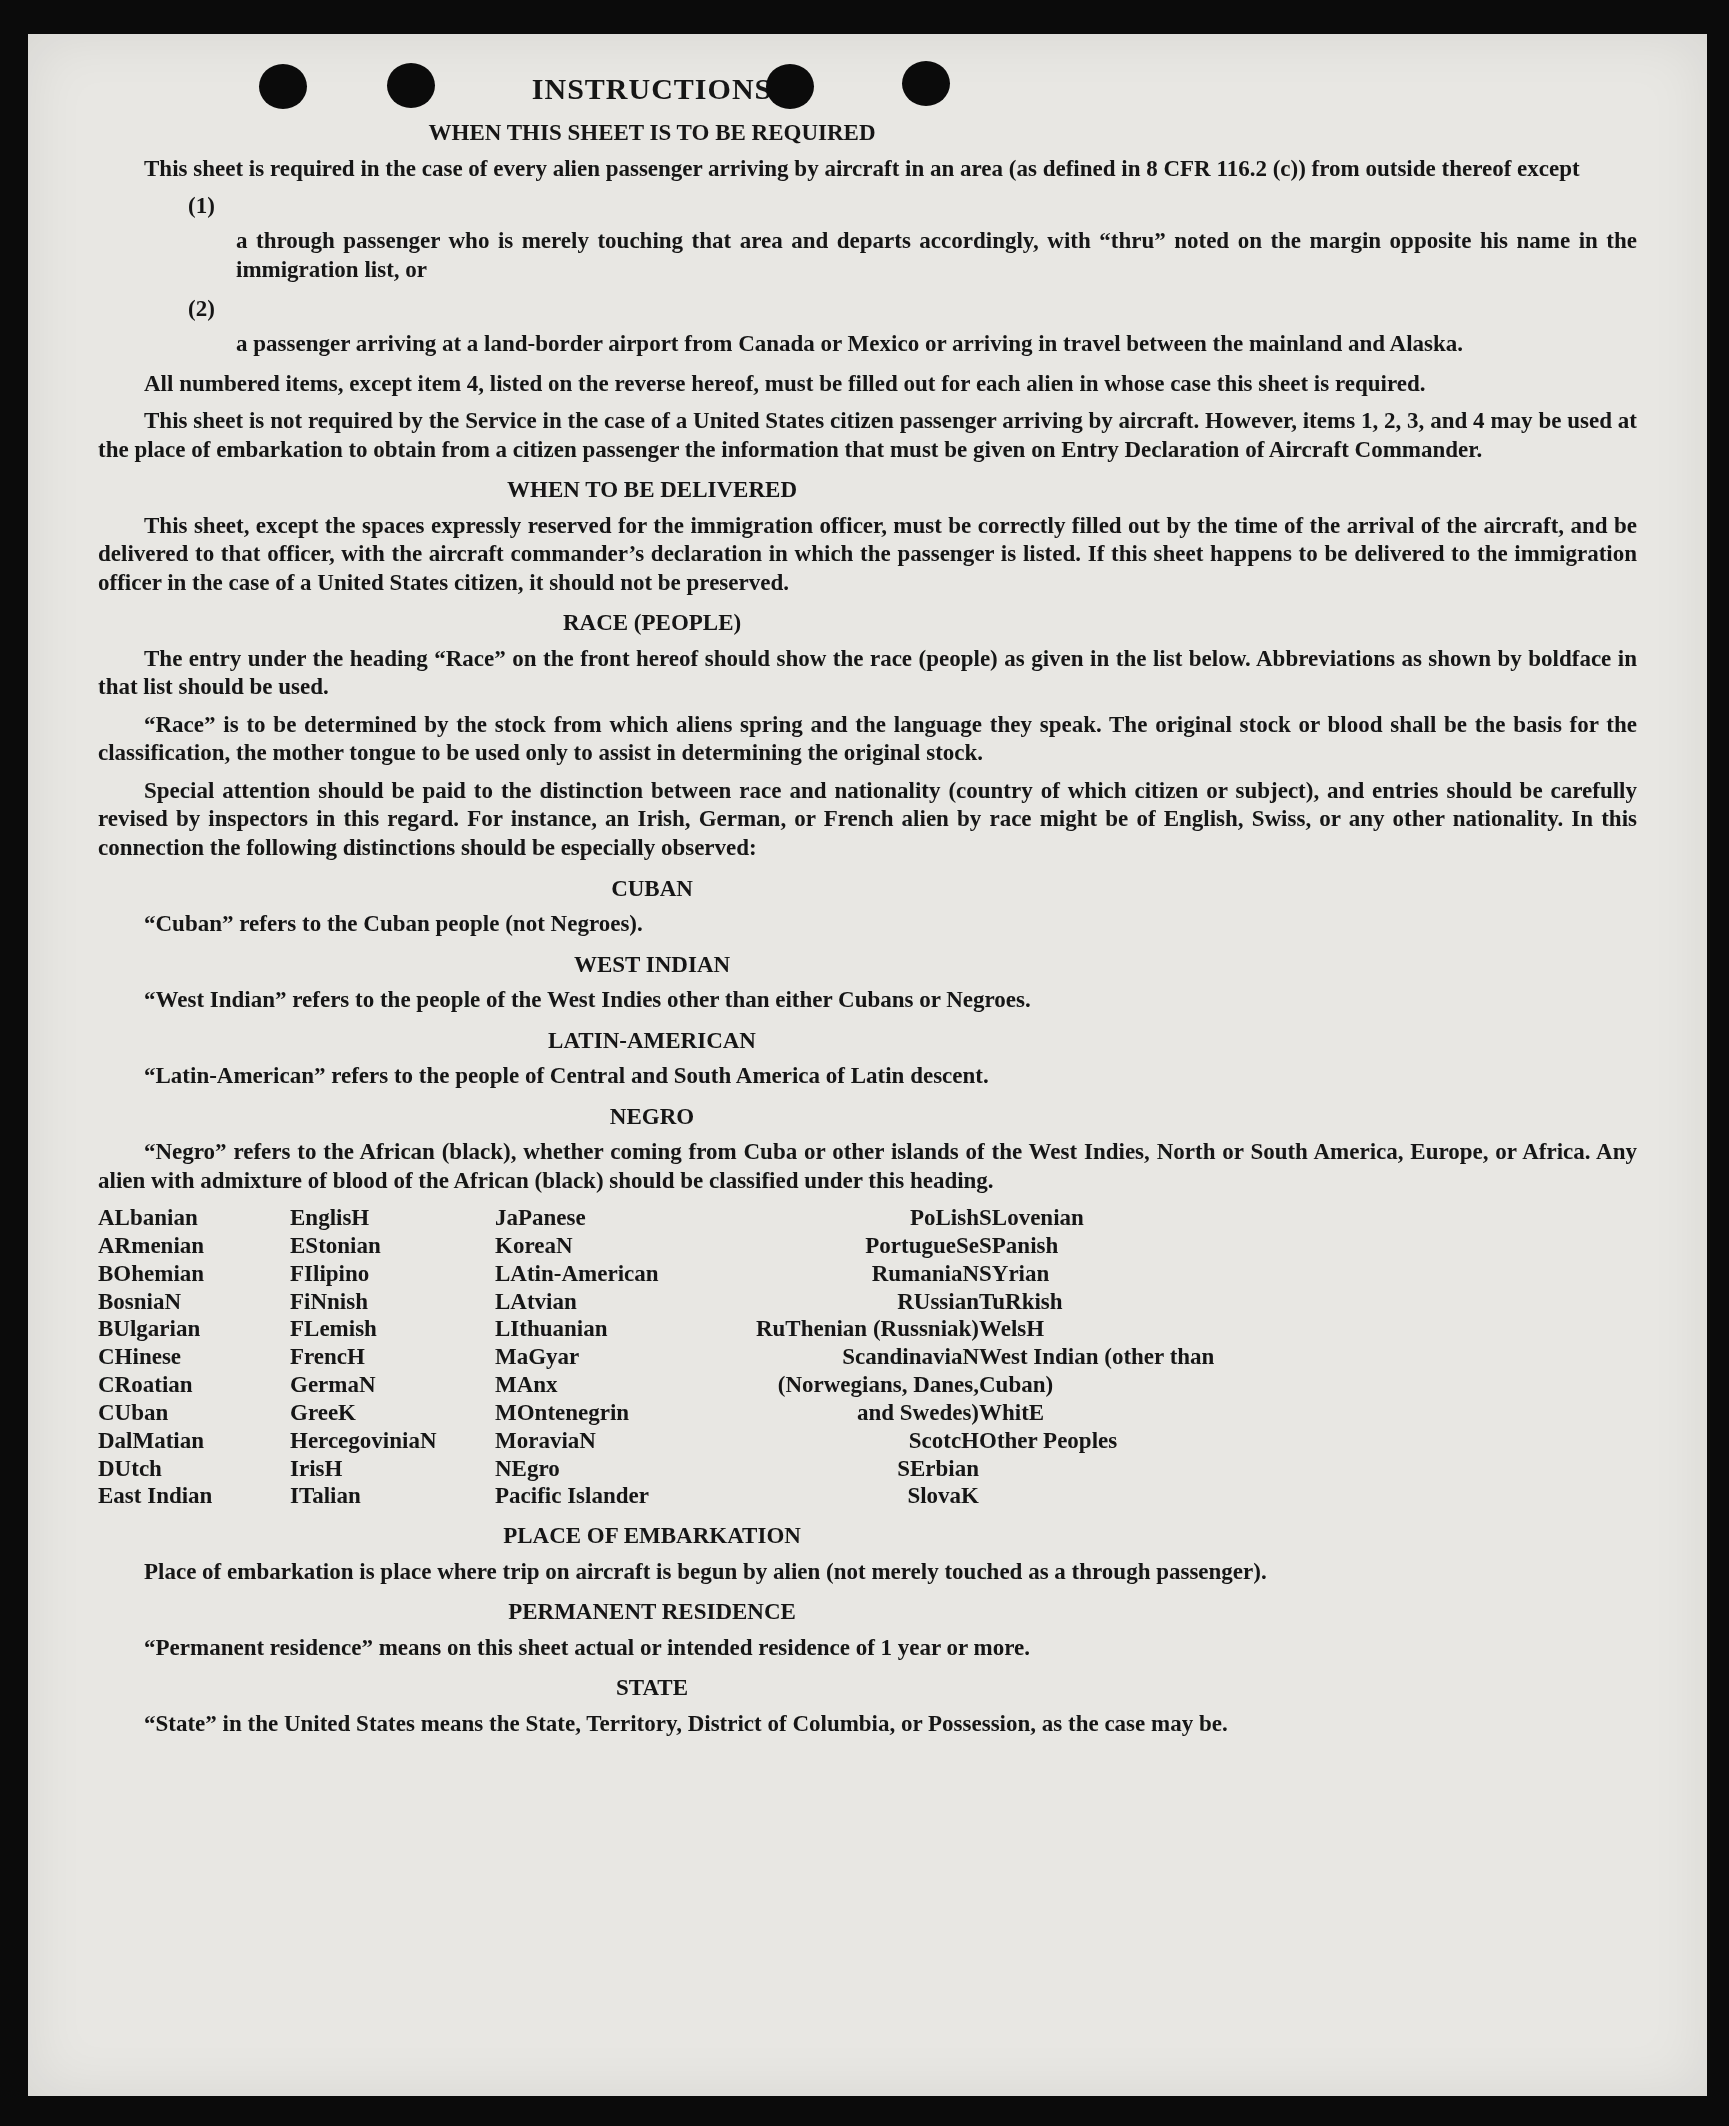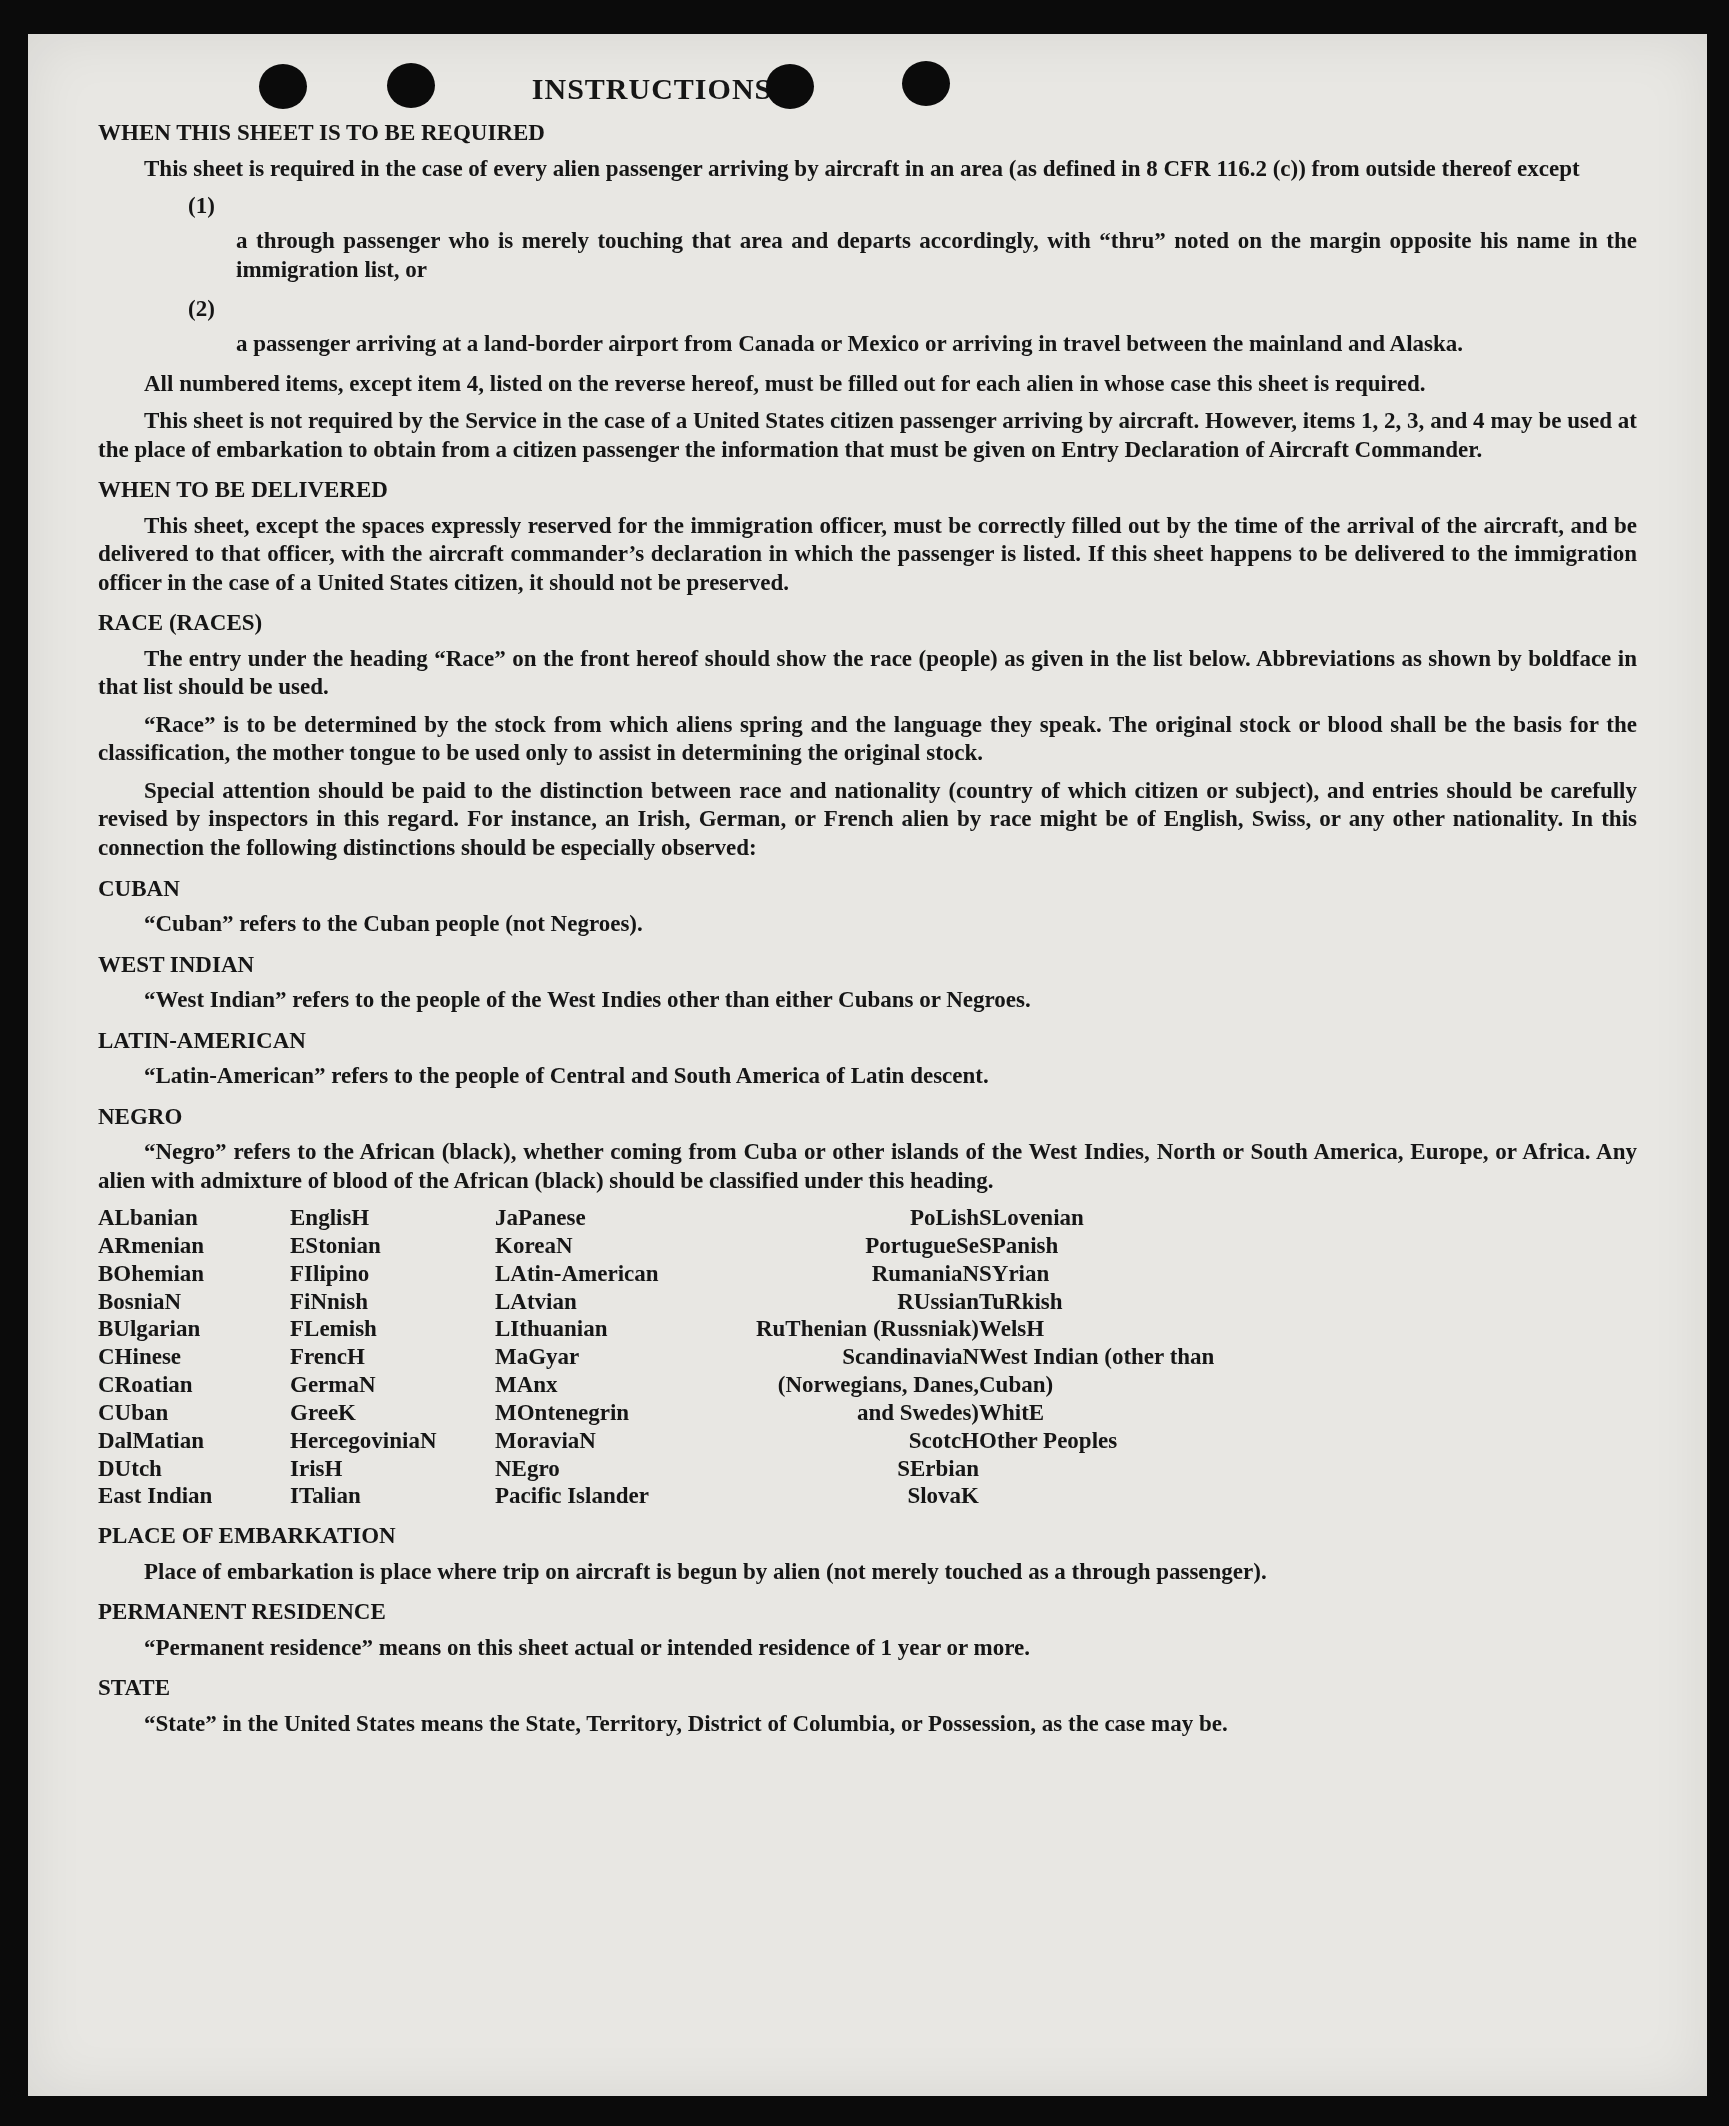--- a/index.html
+++ b/index.html
@@ -33,20 +33,21 @@
   .doc-title {
     width: 72%;
     text-align: center;
     font-size: 30px;
     letter-spacing: 1px;
     margin: 0 0 2px 0;
     font-weight: 700;
   }
   .sec-heading {
     width: 72%;
+    text-align: center;
     font-size: 23px;
     font-weight: 700;
     margin: 12px 0 7px 0;
   }
   section > .sec-heading:first-child { margin-top: 12px; }
   .para {
     margin: 0 0 9px 0;
     text-indent: 46px;
     text-align: justify;
   }
@@ -112,21 +113,21 @@
             <span class="num-text">a passenger arriving at a land-border airport from Canada or Mexico or arriving in travel between the mainland and Alaska.</span>
           </div>
           <p class="para">All numbered items, except item 4, listed on the reverse hereof, must be filled out for each alien in whose case this sheet is required.</p>
           <p class="para">This sheet is not required by the Service in the case of a United States citizen passenger arriving by aircraft. However, items 1, 2, 3, and 4 may be used at the place of embarkation to obtain from a citizen passenger the information that must be given on Entry Declaration of Aircraft Commander.</p>
         </section>
         <section>
           <h2 class="sec-heading">WHEN TO BE DELIVERED</h2>
           <p class="para">This sheet, except the spaces expressly reserved for the immigration officer, must be correctly filled out by the time of the arrival of the aircraft, and be delivered to that officer, with the aircraft commander’s declaration in which the passenger is listed. If this sheet happens to be delivered to the immigration officer in the case of a United States citizen, it should not be preserved.</p>
         </section>
         <section>
-          <h2 class="sec-heading">RACE (RACES)</h2>
+          <h2 class="sec-heading">RACE (PEOPLE)</h2>
           <p class="para">The entry under the heading “Race” on the front hereof should show the race (people) as given in the list below. Abbreviations as shown by boldface in that list should be used.</p>
           <p class="para">“Race” is to be determined by the stock from which aliens spring and the language they speak. The original stock or blood shall be the basis for the classification, the mother tongue to be used only to assist in determining the original stock.</p>
           <p class="para">Special attention should be paid to the distinction between race and nationality (country of which citizen or subject), and entries should be carefully revised by inspectors in this regard. For instance, an Irish, German, or French alien by race might be of English, Swiss, or any other nationality. In this connection the following distinctions should be especially observed:</p>
         </section>
         <section>
           <h2 class="sec-heading">CUBAN</h2>
           <p class="para">“Cuban” refers to the Cuban people (not Negroes).</p>
         </section>
         <section>
           <h2 class="sec-heading">WEST INDIAN</h2>

